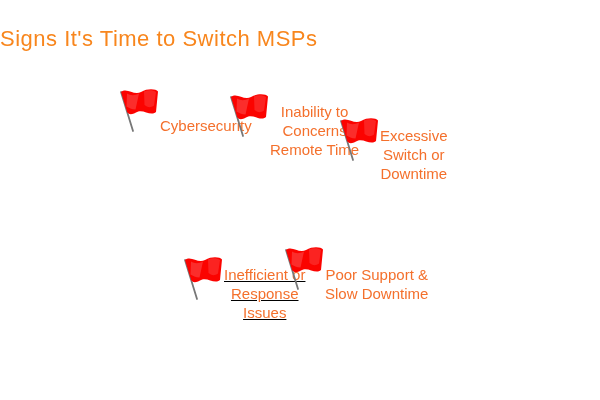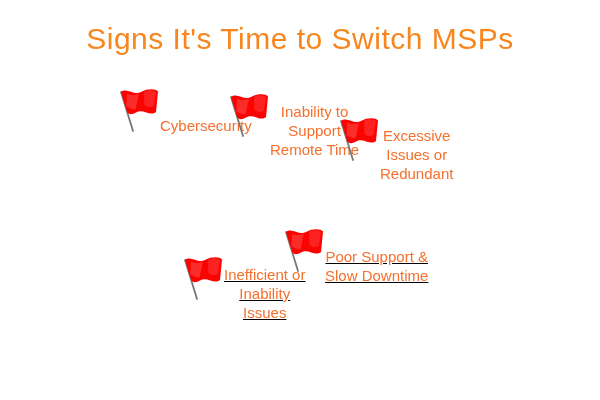--- a/index.html
+++ b/index.html
@@ -10,22 +10,22 @@
     background: var(--background, #ffffff);
     font-family: "Liberation Sans", sans-serif;
     overflow: hidden;
   }
   .title {
     position: absolute;
     top: 22px;
     left: 0;
     width: 100%;
     margin: 0;
-    text-align: center;
-    font-size: 30px;
+    text-align: left;
+    font-size: 22px;
     line-height: 34px;
     font-weight: 500;
     letter-spacing: 0.5px;
     color: var(--title-orange, #f8861d);
   }
   .item {
     position: absolute;
     width: 160px;
     display: flex;
     flex-direction: row;
@@ -44,21 +44,21 @@
     line-height: 19px;
     font-weight: 500;
     color: var(--label-orange, #f4702c);
   }
   .label span { display: block; }
   
   .pos-1 { left: 110px; top: 82px; }
   .pos-2 { left: 220px; top: 68px; }
   .pos-3 { left: 330px; top: 92px; }
   .pos-4 { left: 174px; top: 231px; text-decoration: underline; }
-  .pos-5 { left: 275px; top: 213px; text-decoration: underline; }
+  .pos-5 { left: 275px; top: 231px; }
 </style>
 </head>
 <body>
 
 <div class="canvas">
 
   <h1 class="title">Signs It's Time to Switch MSPs</h1>
 
   <div class="item pos-1">
     <svg class="flag-svg" viewBox="0 0 46 46" aria-hidden="true">
@@ -75,49 +75,49 @@
 
   <div class="item pos-2">
     <svg class="flag-svg" viewBox="0 0 46 46" aria-hidden="true">
       <line x1="7" y1="6" x2="19" y2="45" stroke-width="1.8" stroke-linecap="round" stroke="#777777"></line>
       <path d="M 7 6 C 13 1, 20 10, 27 6 C 34 2, 42 3, 44 5.5 L 42 26 C 36 31, 29 22, 22 26.5 C 17 29.5, 13.5 28, 12.9 25.3 Z" fill="#FB0300"></path>
       <path d="M 13 7.5 C 17 10, 21 9.5, 25 7.5 L 21.5 23.5 C 17.5 23.5, 15 21.5, 12.5 20.5 Z" fill="#ffffff" opacity="0.17"></path>
       <path d="M 30 5.5 C 34 3.5, 39 4, 42 6 L 40 19.5 C 36 22.5, 33 21, 30.5 19 Z" fill="#ffffff" opacity="0.13"></path>
     </svg>
     <div class="label">
       <span>Inability to</span>
-      <span>Support</span>
+      <span>Concerns</span>
       <span>Remote Time</span>
     </div>
   </div>
 
   <div class="item pos-3">
     <svg class="flag-svg" viewBox="0 0 46 46" aria-hidden="true">
       <line x1="7" y1="6" x2="19" y2="45" stroke-width="1.8" stroke-linecap="round" stroke="#777777"></line>
       <path d="M 7 6 C 13 1, 20 10, 27 6 C 34 2, 42 3, 44 5.5 L 42 26 C 36 31, 29 22, 22 26.5 C 17 29.5, 13.5 28, 12.9 25.3 Z" fill="#FB0300"></path>
       <path d="M 13 7.5 C 17 10, 21 9.5, 25 7.5 L 21.5 23.5 C 17.5 23.5, 15 21.5, 12.5 20.5 Z" fill="#ffffff" opacity="0.17"></path>
       <path d="M 30 5.5 C 34 3.5, 39 4, 42 6 L 40 19.5 C 36 22.5, 33 21, 30.5 19 Z" fill="#ffffff" opacity="0.13"></path>
     </svg>
     <div class="label">
       <span>Excessive</span>
-      <span>Issues or</span>
-      <span>Redundant</span>
+      <span>Switch or</span>
+      <span>Downtime</span>
     </div>
   </div>
 
   <div class="item pos-4">
     <svg class="flag-svg" viewBox="0 0 46 46" aria-hidden="true">
       <line x1="7" y1="6" x2="19" y2="45" stroke-width="1.8" stroke-linecap="round" stroke="#777777"></line>
       <path d="M 7 6 C 13 1, 20 10, 27 6 C 34 2, 42 3, 44 5.5 L 42 26 C 36 31, 29 22, 22 26.5 C 17 29.5, 13.5 28, 12.9 25.3 Z" fill="#FB0300"></path>
       <path d="M 13 7.5 C 17 10, 21 9.5, 25 7.5 L 21.5 23.5 C 17.5 23.5, 15 21.5, 12.5 20.5 Z" fill="#ffffff" opacity="0.17"></path>
       <path d="M 30 5.5 C 34 3.5, 39 4, 42 6 L 40 19.5 C 36 22.5, 33 21, 30.5 19 Z" fill="#ffffff" opacity="0.13"></path>
     </svg>
     <div class="label">
       <span>Inefficient or</span>
-      <span>Inability</span>
+      <span>Response</span>
       <span>Issues</span>
     </div>
   </div>
 
   <div class="item pos-5">
     <svg class="flag-svg" viewBox="0 0 46 46" aria-hidden="true">
       <line x1="7" y1="6" x2="19" y2="45" stroke-width="1.8" stroke-linecap="round" stroke="#777777"></line>
       <path d="M 7 6 C 13 1, 20 10, 27 6 C 34 2, 42 3, 44 5.5 L 42 26 C 36 31, 29 22, 22 26.5 C 17 29.5, 13.5 28, 12.9 25.3 Z" fill="#FB0300"></path>
       <path d="M 13 7.5 C 17 10, 21 9.5, 25 7.5 L 21.5 23.5 C 17.5 23.5, 15 21.5, 12.5 20.5 Z" fill="#ffffff" opacity="0.17"></path>
       <path d="M 30 5.5 C 34 3.5, 39 4, 42 6 L 40 19.5 C 36 22.5, 33 21, 30.5 19 Z" fill="#ffffff" opacity="0.13"></path>

